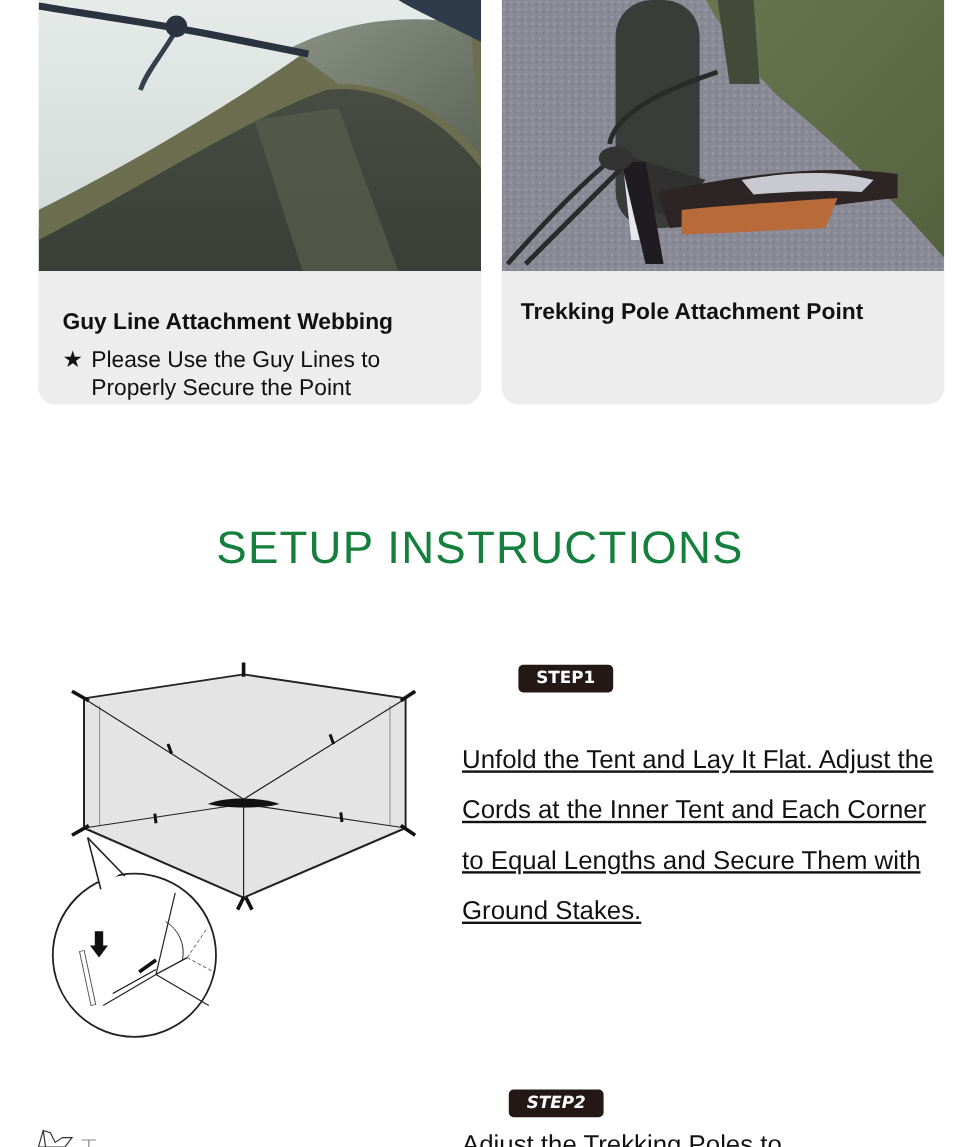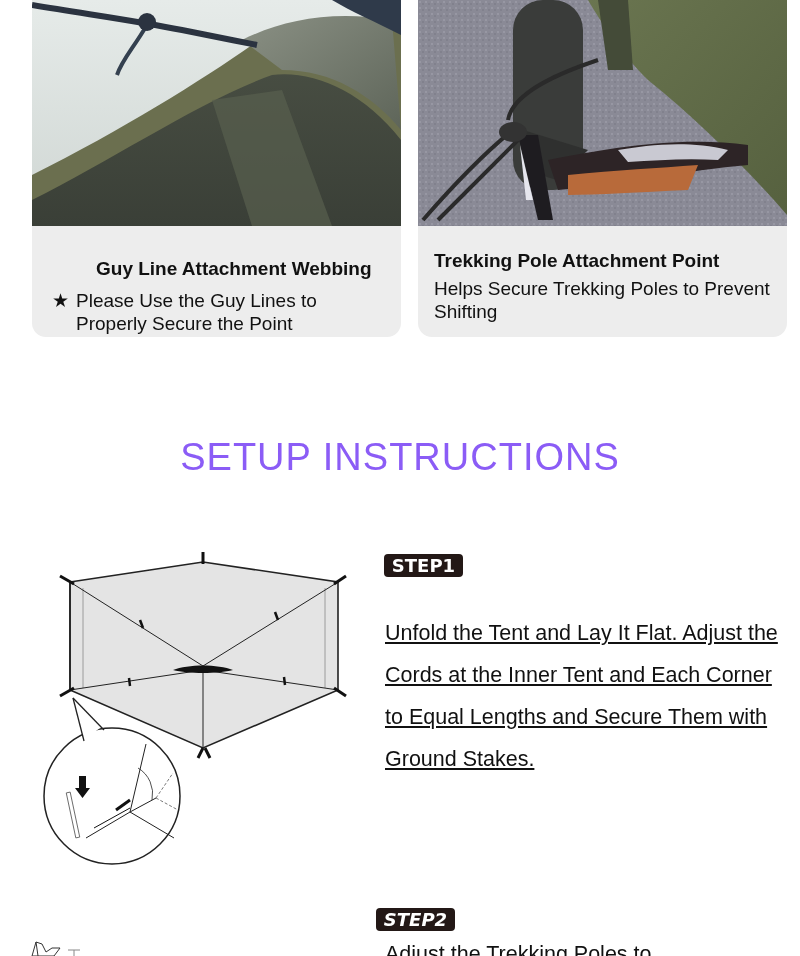--- a/index.html
+++ b/index.html
@@ -12,38 +12,38 @@
     }
     .card-left { left: 32px; width: 369px; }
     .card-right { left: 418px; width: 369px; padding-left: 36px; }
     .photo { position: absolute; left: 0; top: 0; width: 100%; height: 226px; overflow: hidden; }
     .photo svg { display: block; width: 100%; height: 100%; }
 
     .card-title {
       position: absolute; left: 20px; font-size: 19px; font-weight: bold; color: #111;
       letter-spacing: 0; white-space: nowrap;
     }
-    .card-left .card-title { top: 258px; margin-left: 44px; }
+    .card-left .card-title { top: 258px; }
     .card-right .card-title { left: 16px; top: 250px; }
     .card-body { position: absolute; font-size: 19px; line-height: 23px; color: #111; }
     .card-left .card-body { left: 20px; top: 289px; width: 340px; display: flex; }
     .card-left .star { width: 24px; flex: none; }
     .card-right .card-body { left: 16px; top: 277px; width: 340px; }
 
     .section-title {
       position: absolute; left: 0; width: 800px; top: 436px; text-align: center;
-      font-size: 38px; letter-spacing: 1px; color: #8b5cf6; font-weight: normal;
+      font-size: 38px; letter-spacing: 1px; color: #15803d; font-weight: normal;
     }
 
     .diagram { position: absolute; left: 38px; top: 548px; width: 320px; height: 320px; }
 
     .step-badge {
       position: absolute; background: #231816; color: #fff; font-weight: bold;
-      font-size: 18px; border-radius: 4px; text-align: center; line-height: 23px;
-      height: 23px; width: 79px; font-family: "DejaVu Sans", sans-serif; letter-spacing: 0;
+      font-size: 14px; border-radius: 4px; text-align: center; line-height: 23px;
+      height: 23px; width: 79px; font-family: "DejaVu Sans", sans-serif; letter-spacing: 0; margin-left: 48px;
     }
     .step1 { left: 384px; top: 554px; }
     .step2 { left: 376px; top: 908px; font-style: italic; }
 
     .step-text {
       position: absolute; left: 385px; top: 612px; width: 400px;
       font-size: 21.5px; line-height: 42px; color: #111; text-decoration: underline;
     }
     .step2-text {
       position: absolute; left: 385px; top: 942px; font-size: 21.5px; color: #111;
@@ -113,21 +113,20 @@
       <path d="M200 150 C230 145 270 140 310 150 L300 160 C270 158 240 160 210 162 Z" fill="#c9c9d2"></path>
       <path d="M100 135 L120 220 L135 220 L120 135 Z" fill="#1e1c20"></path>
       <path d="M102 145 L108 200 L115 200 Z" fill="#e6e6ee"></path>
       <path d="M5 220 C40 180 70 150 95 130" stroke="#2a2a2a" stroke-width="4" fill="none"></path>
       <path d="M20 220 C55 185 80 160 100 140" stroke="#2a2a2a" stroke-width="4" fill="none"></path>
       <ellipse cx="95" cy="132" rx="14" ry="10" fill="#333"></ellipse>
       <path d="M90 120 C95 90 150 70 180 60" stroke="#2a2a2a" stroke-width="4" fill="none"></path>
     </svg>
   </div>
   <div class="card-title">Trekking Pole Attachment Point</div>
-  <div class="card-body">Helps Secure Trekking Poles to Prevent Shifting</div>
 </div>
 
 <h1 class="section-title">SETUP INSTRUCTIONS</h1>
 
 <div class="diagram">
   <svg viewBox="0 0 320 320" width="320" height="320">
     <polygon points="32,34 165,14 300,34 300,142 165,200 32,142" fill="#e4e4e4" stroke="#222" stroke-width="1.6"></polygon>
     <line x1="32" y1="34" x2="32" y2="142" stroke="#222" stroke-width="1.6"></line>
     <line x1="45" y1="40" x2="45" y2="140" stroke="#888" stroke-width="0.8"></line>
     <line x1="287" y1="40" x2="287" y2="140" stroke="#888" stroke-width="0.8"></line>

